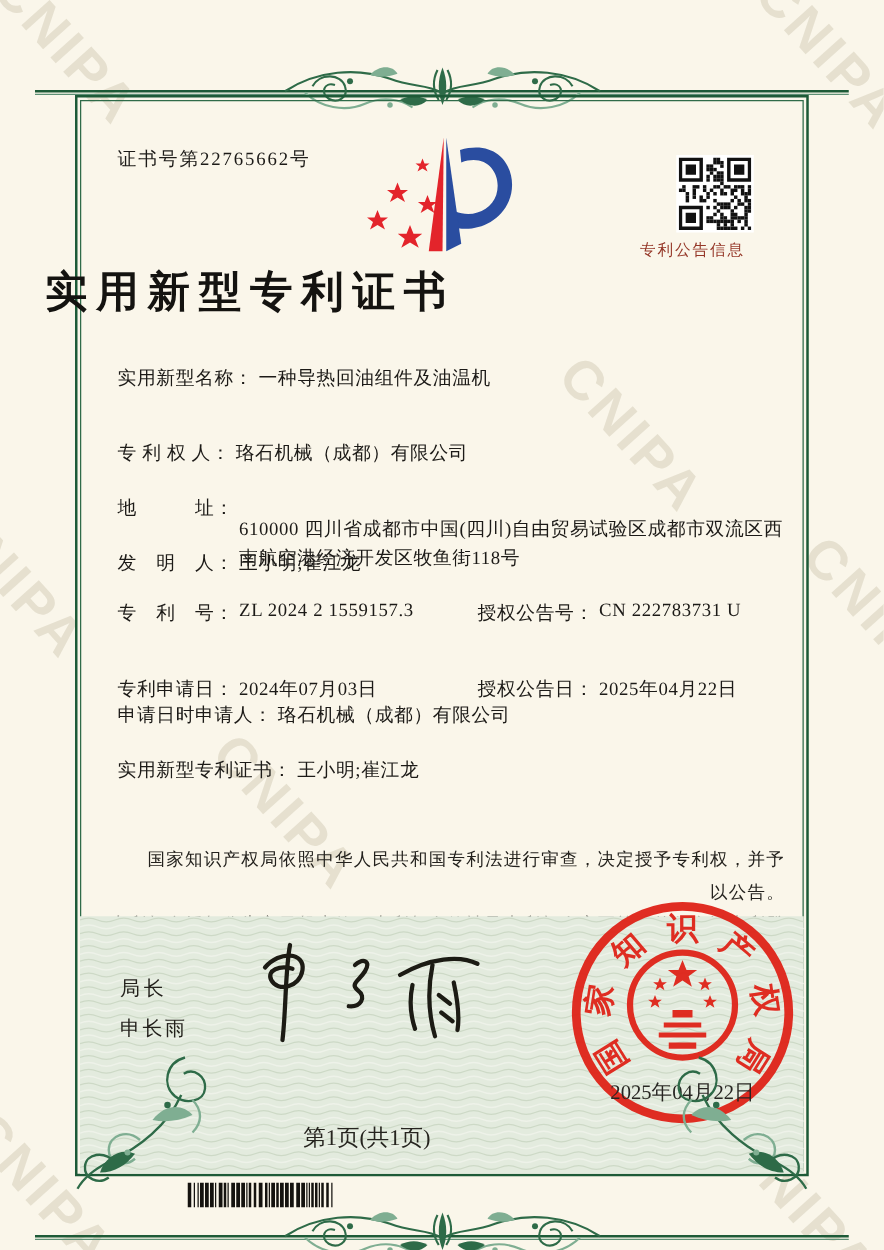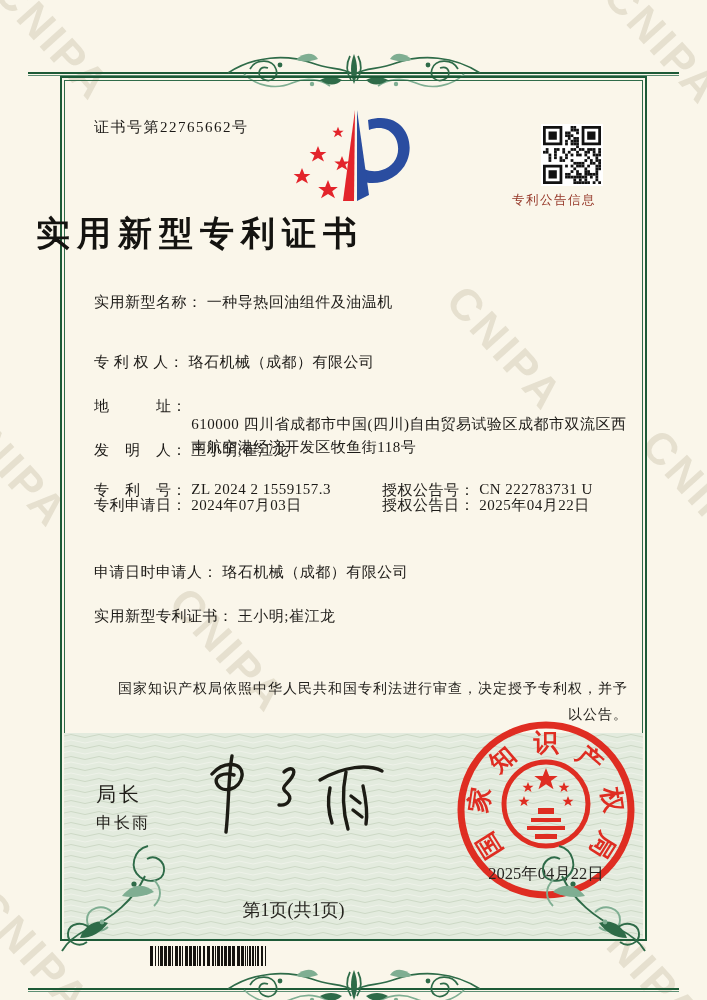--- a/index.html
+++ b/index.html
@@ -28,21 +28,21 @@
   .frow .lab{white-space:pre;flex:none;}
   .frow .val{white-space:pre-wrap;}
   .addr .val{width:438px;line-height:23px;margin-top:16px;}
   .twocol .cellB{position:absolute;left:288px;top:0;display:flex;}
   
   .decl{position:absolute;left:88px;top:676px;width:540px;font-size:14px;
         line-height:26px;letter-spacing:1px;color:#24221e;text-align:right;}
   .decl .l1{text-indent:26px;}
   
   .guilloche-zone{position:absolute;left:64px;top:733px;width:579px;height:206px;background:#e3ebde;}
-  .sig-title{position:absolute;left:96px;top:781px;font-size:20px;letter-spacing:3px;
+  .sig-title{position:absolute;left:96px;top:781px;font-size:16px;letter-spacing:3px;
              font-family:"Liberation Sans","DejaVu Sans",sans-serif;color:#23211c;}
   .sig-name{position:absolute;left:96px;top:813px;font-size:16px;letter-spacing:2px;
             font-family:"Liberation Sans","DejaVu Sans",sans-serif;color:#23211c;}
   .signature{position:absolute;left:196px;top:744px;}
   .seal{position:absolute;left:452px;top:716px;opacity:.95;}
   .footer{position:absolute;left:0;top:898px;width:565px;text-align:center;font-size:18px;color:#26241f;margin-left:11px;}
   .barcode{position:absolute;left:150px;top:946px;}
   .corner{position:absolute;}
 </style>
 </head>
@@ -246,21 +246,21 @@
     <span class="val">王小明;崔江龙</span>
   </div>
   <div class="frow twocol" style="top:481px;width:540px">
     <span class="lab">专　利　号： </span>
     <span class="val">ZL 2024 2 1559157.3</span>
     <span class="cellB">
       <span class="lab">授权公告号： </span>
       <span class="val">CN 222783731 U</span>
     </span>
   </div>
-  <div class="frow twocol" style="top:496px;width:540px">
+  <div class="frow twocol" style="top:542px;width:540px">
     <span class="lab">专利申请日： </span>
     <span class="val">2024年07月03日</span>
     <span class="cellB">
       <span class="lab">授权公告日： </span>
       <span class="val">2025年04月22日</span>
     </span>
   </div>
   <div class="frow" style="top:563px">
     <span class="lab">申请日时申请人： </span>
     <span class="val">珞石机械（成都）有限公司</span>

